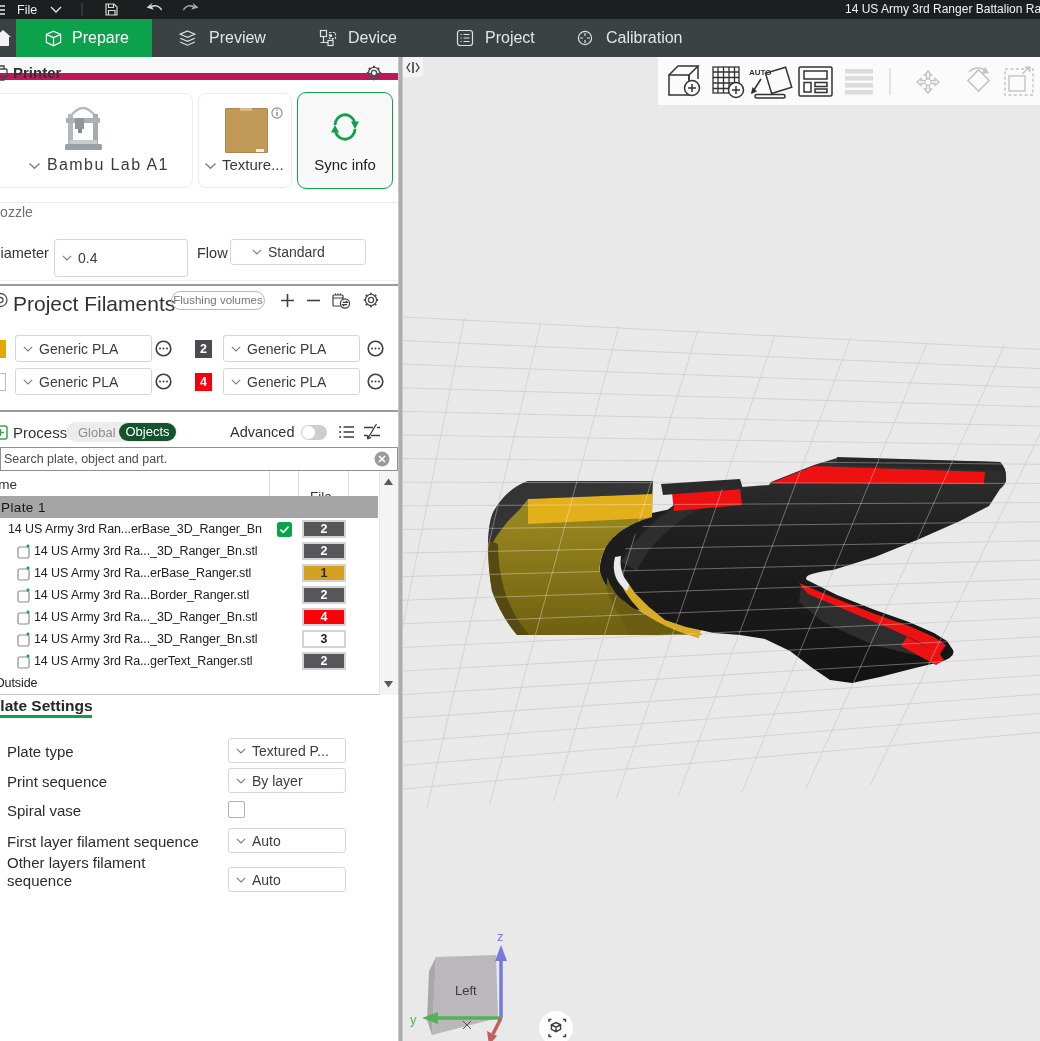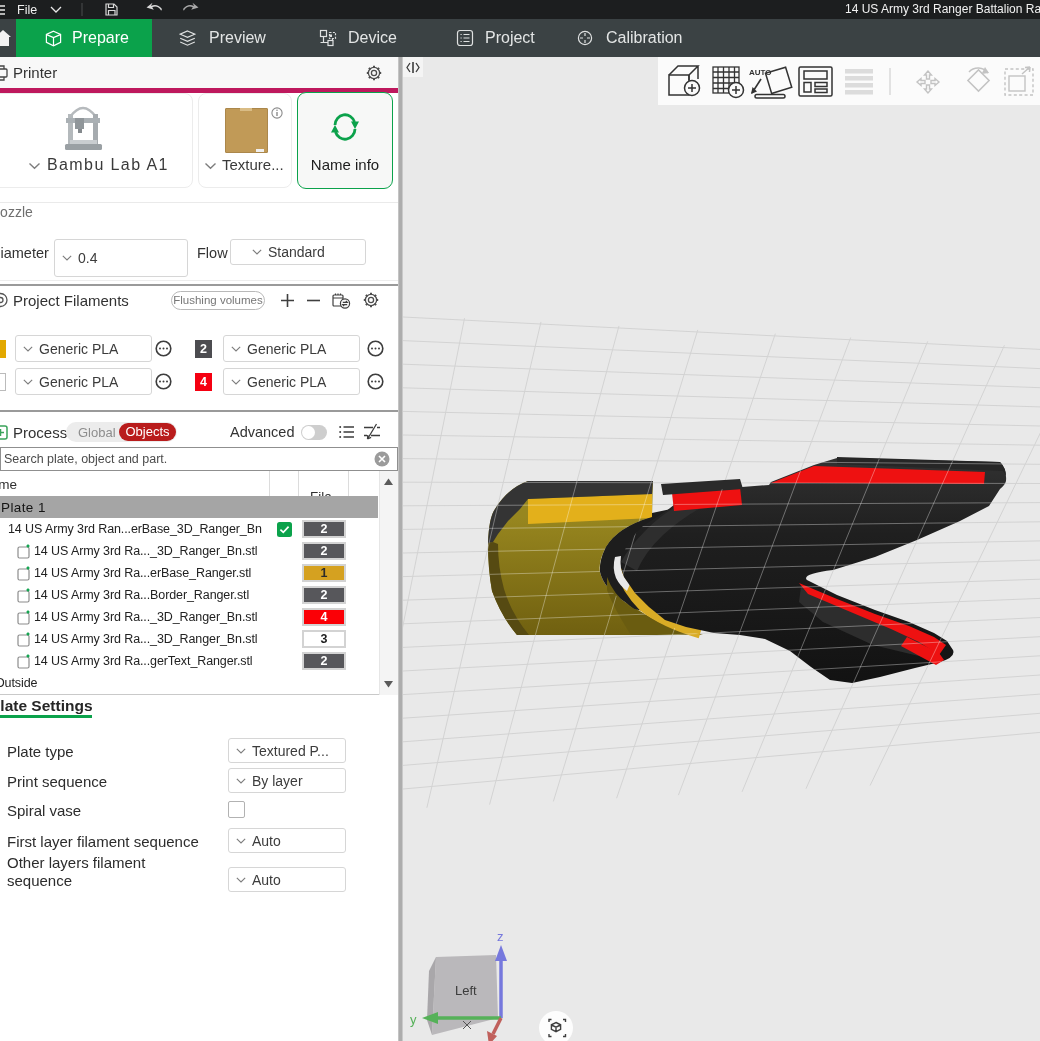--- a/index.html
+++ b/index.html
@@ -85,21 +85,21 @@
   <div class="tab" style="left:577px;">
     <svg width="16" height="16" viewBox="0 0 16 16" fill="none" stroke="#dfe1e1" stroke-width="1.2">
       <circle cx="8" cy="8" r="6.6"></circle>
       <path d="M8 3 V6 M8 10 V13 M3 8 H6 M10 8 H13"></path>
     </svg>
     <span style="margin-left:13px">Calibration</span>
   </div>
 </div>
 <div id="panel">
 
-  <div class="sechead" style="top:0; height:36px; border-bottom:5px solid #be185d;">
+  <div class="sechead" style="top:0; height:23px; border-bottom:7px solid #be185d;font-weight:bold;">
     <svg class="abs" style="left:-6px;top:8px" width="14" height="16" viewBox="0 0 14 16" fill="none" stroke="#444" stroke-width="1.3">
       <rect x="1" y="4" width="12" height="8" rx="1"></rect>
         <path d="M4 4 V1 h6 v3 M4 12 v3 h6 v-3"></path>
     </svg>
     <div class="abs" style="left:13px; top:7px; font-size:15px; color:#323232;">Printer</div>
     <svg class="abs" style="left:366px; top:8px" width="16" height="16" viewBox="0 0 16 16">
       <g fill="none" stroke="#4e4e4e" stroke-width="1.3">
         <circle cx="8" cy="8" r="5.6"></circle>
         <g stroke-width="2">
           <path d="M8 .8 V3 M8 13 V15.2 M.8 8 H3 M13 8 H15.2 M2.9 2.9 L4.5 4.5 M11.5 11.5 L13.1 13.1 M13.1 2.9 L11.5 4.5 M4.5 11.5 L2.9 13.1"></path>
@@ -141,21 +141,21 @@
       </svg>
     <span class="abs" style="left:18px; top:-2px; font-size:15px; color:#3a3a3a; white-space:nowrap;">Texture...</span>
   </div>
   <div class="abs" style="left:297px; top:35px; width:96px; height:97px; background:#f7f8f7; border:1.5px solid #0ba24b; border-radius:9px;"></div>
   <svg class="abs" style="left:328px; top:55px" width="34" height="30" viewBox="0 0 34 30" fill="none" stroke="#0ba24b" stroke-width="2.8">
     <path d="M7 13 A 10 10.5 0 0 1 26.5 10"></path>
     <path d="M27 17 A 10 10.5 0 0 1 7.5 20"></path>
     <path d="M23 9.5 L31 9.5 L27 17 Z" fill="#0ba24b" stroke="none"></path>
     <path d="M11 20.5 L3 20.5 L7 13 Z" fill="#0ba24b" stroke="none"></path>
   </svg>
-  <div class="abs" style="left:297px; top:99px; width:96px; text-align:center; font-size:15px; color:#1d1d1d;">Name info</div>
+  <div class="abs" style="left:297px; top:99px; width:96px; text-align:center; font-size:15px; color:#1d1d1d;">Sync info</div>
 
   <div class="abs" style="left:0; top:145px; width:398px; height:1px; background:#eaeaea;"></div>
   <div class="abs" style="left:-10px; top:147px; font-size:14px; color:#6f6f6f;">Nozzle</div>
   <div class="abs" style="left:-10px; top:188px; font-size:14.5px; color:#333;">Diameter</div>
   <div class="ddbox" style="left:54px; top:182px; width:134px; height:38px;">
     <svg class="chev" viewBox="0 0 12 8" fill="none" stroke="#7d7d7d" stroke-width="1.4">
         <path d="M1 1.5 L6 6.2 L11 1.5"></path>
       </svg>
     <span>0.4</span>
   </div>
@@ -166,21 +166,21 @@
       </svg>
     <span>Standard</span>
   </div>
   <div class="abs" style="left:0; top:223px; width:398px; height:1px; background:#ededed;"></div>
   <div class="abs" style="left:0; top:227px; width:398px; height:1.5px; background:#9a9a9a;"></div>
 
   <svg class="abs" style="left:-7px; top:235px" width="15" height="16" viewBox="0 0 15 16" fill="none" stroke="#555" stroke-width="1.3">
     <circle cx="7.5" cy="8" r="6.5"></circle>
       <circle cx="7.5" cy="8" r="2.5"></circle>
   </svg>
-  <div class="abs" style="left:13px; top:235px; font-size:15px; color:#323232;">Project Filaments</div>
+  <div class="abs" style="left:13px; top:235px; font-size:21px; color:#323232;">Project Filaments</div>
   <div class="abs" style="left:171px; top:234px; width:94px; height:19px; border:1px solid #b9b9b9; border-radius:10px; font-size:11.5px; color:#777; text-align:center; line-height:17px;">Flushing volumes</div>
   <svg class="abs" style="left:280px; top:236px" width="15" height="15" viewBox="0 0 15 15" stroke="#3f3f3f" stroke-width="1.6">
       <path d="M7.5 1 V14 M1 7.5 H14"></path>
     </svg>
   <svg class="abs" style="left:306px; top:236px" width="15" height="15" viewBox="0 0 15 15" stroke="#3f3f3f" stroke-width="1.6">
       <path d="M1 7.5 H14"></path>
     </svg>
   <svg class="abs" style="left:332px; top:235px" width="19" height="17" viewBox="0 0 19 17" fill="none" stroke="#3f3f3f" stroke-width="1.2">
     <rect x="1" y="3" width="10" height="11" rx="1"></rect>
     <path d="M1 6 h10 M3.5 3 v-1.5 M6 3 v-1.5 M8.5 3 v-1.5"></path>
@@ -251,21 +251,21 @@
   </svg>
   <div class="abs" style="left:0; top:353px; width:398px; height:1.5px; background:#9a9a9a;"></div>
 
   <svg class="abs" style="left:-7px; top:368px" width="15" height="15" viewBox="0 0 15 15" fill="none" stroke="#3aa35a" stroke-width="1.5">
     <rect x="1" y="1" width="13" height="13" rx="2"></rect>
       <path d="M4 7.5 h7 M7.5 4 v7"></path>
   </svg>
   <div class="abs" style="left:13px; top:367px; font-size:15px; color:#323232;">Process</div>
   <div class="abs" style="left:66px; top:365px; width:111px; height:20px; background:#ececec; border-radius:10px;"></div>
   <div class="abs" style="left:78px; top:368px; font-size:13px; color:#8d8d8d;">Global</div>
-  <div class="abs" style="left:119px; top:366px; width:57px; height:18px; background:#b91c1c; border-radius:9px; color:#fff; font-size:13px; text-align:center; line-height:18px;">Objects</div>
+  <div class="abs" style="left:119px; top:366px; width:57px; height:18px; background:#14532d; border-radius:9px; color:#fff; font-size:13px; text-align:center; line-height:18px;">Objects</div>
   <div class="abs" style="left:230px; top:367px; font-size:14.5px; color:#333;">Advanced</div>
   <div class="abs" style="left:301px; top:368px; width:26px; height:15px; background:#cecece; border-radius:8px;"></div>
   <div class="abs" style="left:302px; top:369px; width:13px; height:13px; background:#fff; border-radius:7px;"></div>
   <svg class="abs" style="left:339px; top:368px" width="16" height="14" viewBox="0 0 16 14" stroke="#3d3d3d" stroke-width="1.5" fill="none">
     <path d="M4.5 2 H15 M4.5 7 H15 M4.5 12 H15"></path>
     <circle cx="1.2" cy="2" r="1" fill="#3d3d3d" stroke="none"></circle>
       <circle cx="1.2" cy="7" r="1" fill="#3d3d3d" stroke="none"></circle>
       <circle cx="1.2" cy="12" r="1" fill="#3d3d3d" stroke="none"></circle>
   </svg>
   <svg class="abs" style="left:363px; top:366px" width="18" height="17" viewBox="0 0 18 17" stroke="#3d3d3d" stroke-width="1.5" fill="none">

